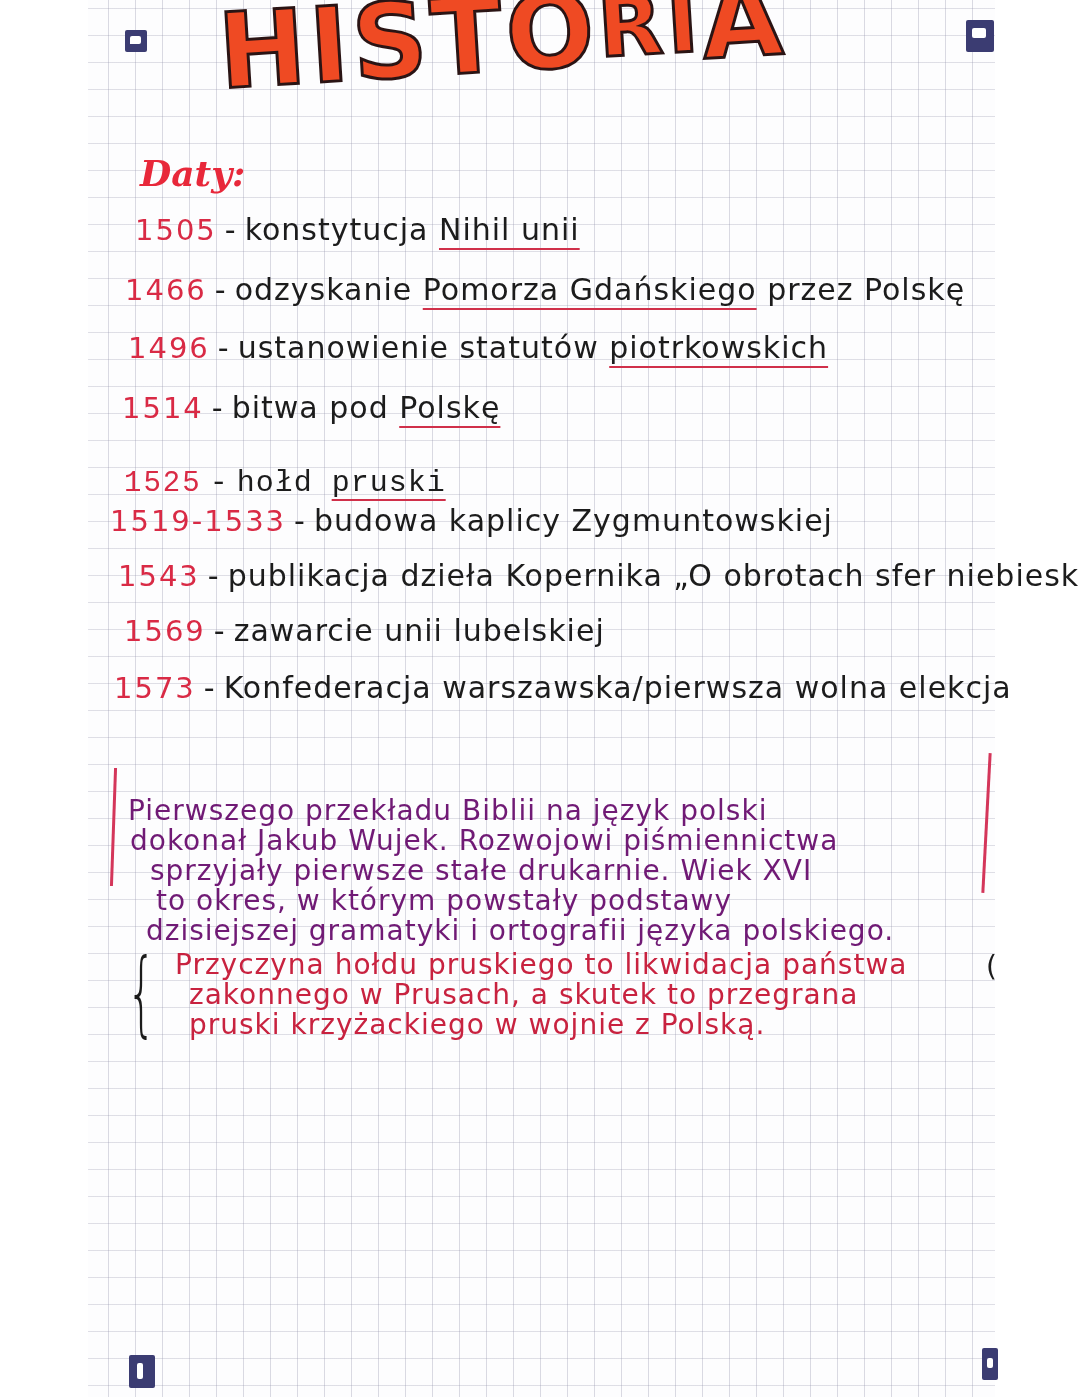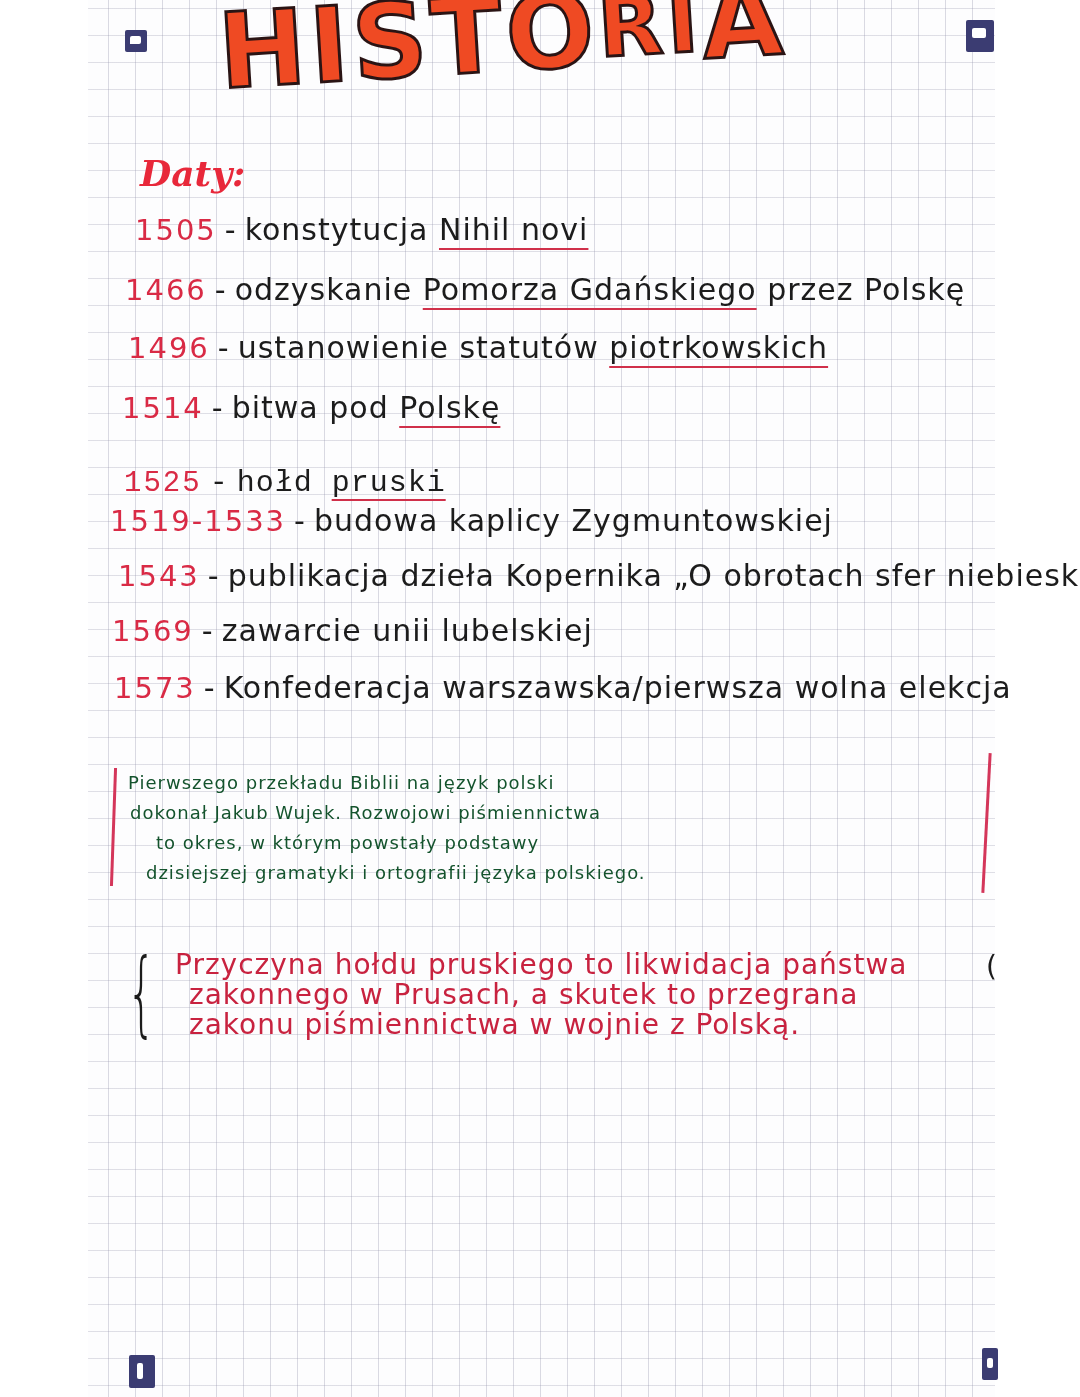--- a/index.html
+++ b/index.html
@@ -50,22 +50,22 @@
   .dates { position:absolute; left:0; top:0; }
   .date-row {
     position:absolute; white-space:nowrap;
     font-family:"DejaVu Sans", sans-serif; font-size:30px; color:#1c1c1c; letter-spacing:1px;
   }
   .date-row .yr { color:#d92a45; font-size:29px; letter-spacing:2px;margin-top:44px; }
   .date-row .dash { margin:0 8px; }
   .ul { text-decoration: underline; text-decoration-color:#d0304a; text-decoration-thickness:2px; text-underline-offset:8px; }
 
   .note-box {
-    position:absolute; left:120px; top:768px; width:870px;
-    font-family:"DejaVu Sans", sans-serif; font-size:18px; color:#14532d; line-height:30px; letter-spacing:1px;
+    position:absolute; left:120px; top:796px; width:870px;
+    font-family:"DejaVu Sans", sans-serif; font-size:28px; color:#701a75; line-height:30px; letter-spacing:1px;
   }
   .note-box .line { white-space:nowrap; }
   .bar-l { position:absolute; left:112px; top:768px; width:3px; height:118px; background:#d4365a; transform:rotate(2deg); }
   .bar-r { position:absolute; left:985px; top:753px; width:3px; height:140px; background:#d4365a; transform:rotate(3deg); }
 
   .cause {
     position:absolute; left:143px; top:950px;
     font-family:"DejaVu Sans", sans-serif; font-size:28px; color:#c8223f; line-height:30px; letter-spacing:1px;padding-left:32px;
   }
   .cause .line { white-space:nowrap; }
@@ -85,39 +85,40 @@
 <div class="corner bl"></div>
 <div class="corner br"></div>
 
 <div class="title">
   <span>H</span><span>I</span><span>S</span><span>T</span><span>O</span><span class="small">R</span><span class="small">I</span><span>A</span>
 </div>
 
 <div class="section-head">Daty:</div>
 
 <div class="dates" id="dates">
-    <div class="date-row" style="left: 135px; top: 212px;"><span class="yr">1505</span><span class="dash">-</span><span>konstytucja </span><span class="ul">Nihil novi</span></div>
+    <div class="date-row" style="left: 135px; top: 212px;"><span class="yr">1505</span><span class="dash">-</span><span>konstytucja </span><span class="ul">Nihil unii</span></div>
     <div class="date-row" style="left: 125px; top: 272px;"><span class="yr">1466</span><span class="dash">-</span><span>odzyskanie </span><span class="ul">Pomorza Gdańskiego</span><span> przez Polskę</span></div>
     <div class="date-row" style="left: 128px; top: 330px;"><span class="yr">1496</span><span class="dash">-</span><span>ustanowienie statutów </span><span class="ul">piotrkowskich</span></div>
     <div class="date-row" style="left: 122px; top: 390px;"><span class="yr">1514</span><span class="dash">-</span><span>bitwa pod </span><span class="ul">Polskę</span></div>
     <div class="date-row" style="left: 124px; top: 466px; font-family: Liberation Mono, monospace;"><span class="yr">1525</span><span class="dash">-</span><span>hołd </span><span class="ul">pruski</span></div>
     <div class="date-row" style="left: 110px; top: 503px;"><span class="yr">1519-1533</span><span class="dash">-</span><span>budowa kaplicy Zygmuntowskiej</span></div>
     <div class="date-row" style="left: 118px; top: 558px;"><span class="yr">1543</span><span class="dash">-</span><span>publikacja dzieła Kopernika „O obrotach sfer niebieski</span></div>
-    <div class="date-row" style="left: 112px; top: 613px; text-align: right;"><span class="yr">1569</span><span class="dash">-</span><span>zawarcie unii lubelskiej</span></div>
+    <div class="date-row" style="left: 124px; top: 613px; text-align: right;"><span class="yr">1569</span><span class="dash">-</span><span>zawarcie unii lubelskiej</span></div>
     <div class="date-row" style="left: 114px; top: 670px;"><span class="yr">1573</span><span class="dash">-</span><span>Konfederacja warszawska/pierwsza wolna elekcja</span></div>
   </div>
 
 <div class="bar-l"></div>
 <div class="bar-r"></div>
 <div class="note-box">
   <div class="line" style="padding-left:8px">Pierwszego przekładu Biblii na język polski</div>
   <div class="line" style="padding-left:10px">dokonał Jakub Wujek. Rozwojowi piśmiennictwa</div>
+  <div class="line" style="padding-left:30px">sprzyjały pierwsze stałe drukarnie. Wiek XVI</div>
   <div class="line" style="padding-left:36px">to okres, w którym powstały podstawy</div>
   <div class="line" style="padding-left:26px">dzisiejszej gramatyki i ortografii języka polskiego.</div>
 </div>
 
 <div class="brace">{</div>
 <div class="cause">
   <div class="line">Przyczyna hołdu pruskiego to likwidacja państwa</div>
   <div class="line" style="padding-left:14px">zakonnego w Prusach, a skutek to przegrana</div>
-  <div class="line" style="padding-left:14px">zakonu piśmiennictwa w wojnie z Polską.</div>
+  <div class="line" style="padding-left:14px">pruski krzyżackiego w wojnie z Polską.</div>
 </div>
 <div class="tail">(</div>
 
 </body></html>

